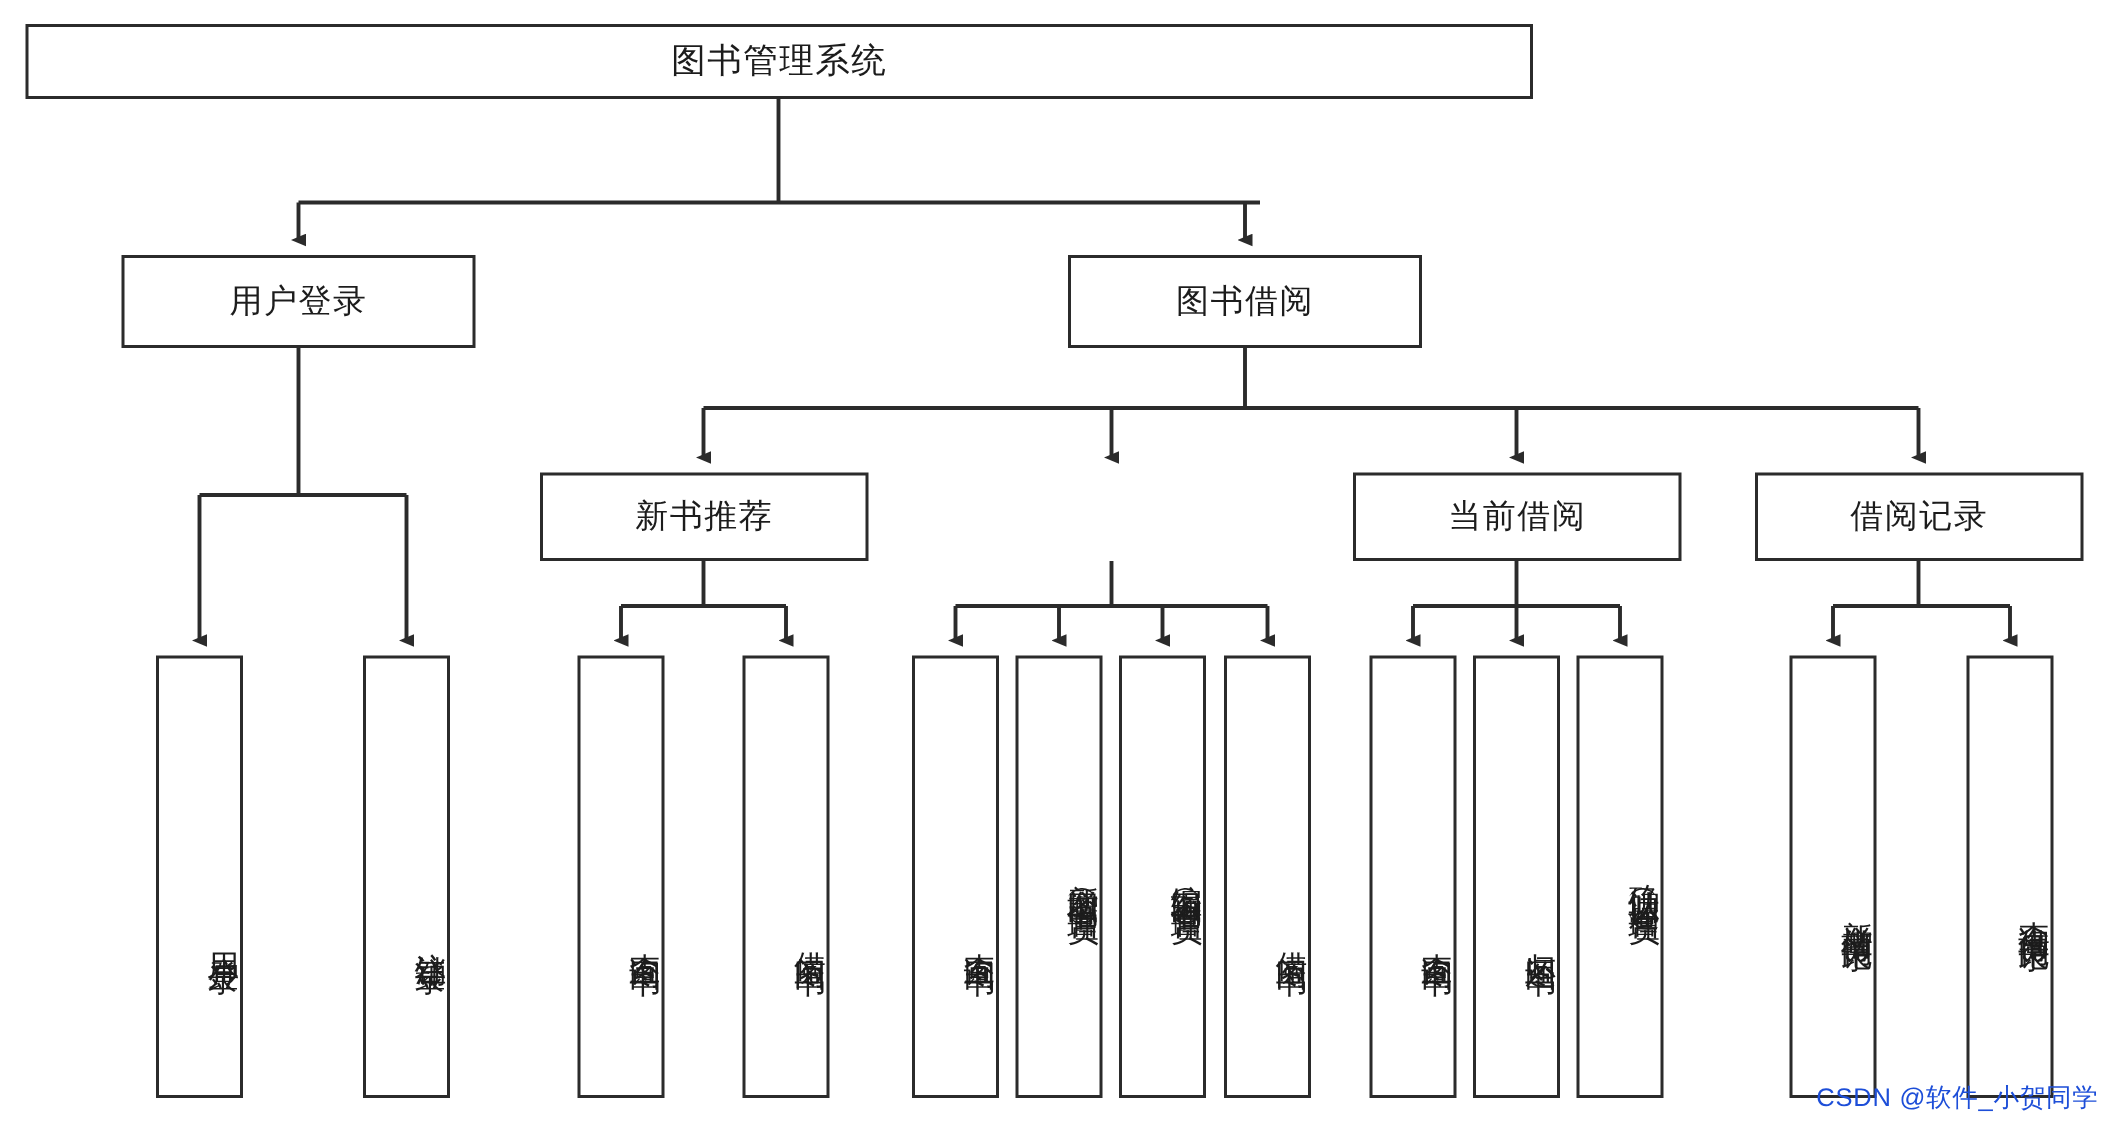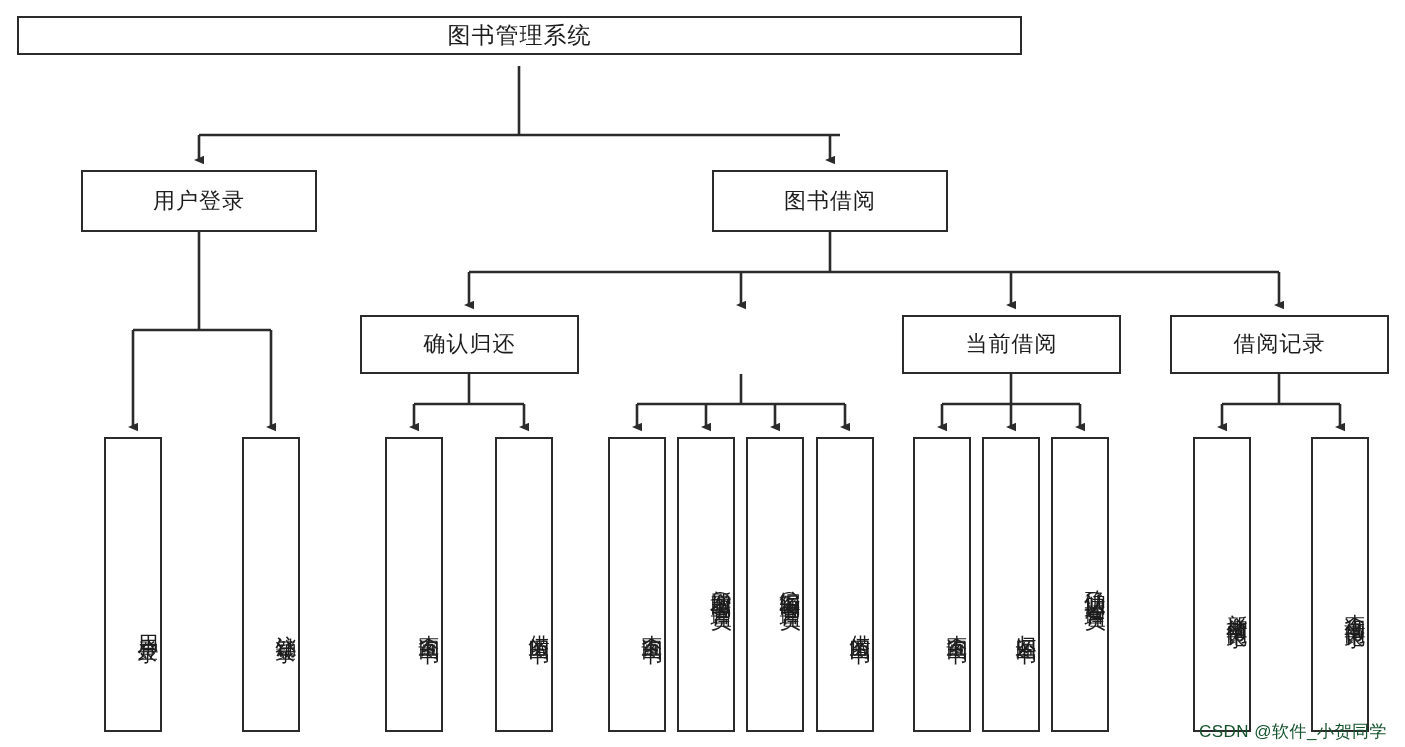--- a/index.html
+++ b/index.html
@@ -36,24 +36,24 @@
     letter-spacing:3px;
     line-height:1.15;
     padding-top:6px;
     align-items:flex-start;
     justify-content:center;
   }
   .node.v.tall{align-items:flex-start;padding-top:4px;}
 
   #watermark{
     position:absolute;
-    right:18px;
+    right:6px;
     bottom:4px;
     font-size:17px;
-    color:#14532d;
+    color:#1d4ed8;
     letter-spacing:0.5px;
     white-space:nowrap;
     font-family:"Liberation Sans","DejaVu Sans",sans-serif;
     margin-left:12px;
   }
 </style>
 </head>
 <body>
 
 <div id="stage">
@@ -101,26 +101,26 @@
       <path d="M1011,404 L1011,427" marker-end="url(#arrow)"></path>
       <path d="M1080,404 L1080,427" marker-end="url(#arrow)"></path>
 
       <path d="M1279,374 L1279,404"></path>
       <path d="M1222,404 L1340,404"></path>
       <path d="M1222,404 L1222,427" marker-end="url(#arrow)"></path>
       <path d="M1340,404 L1340,427" marker-end="url(#arrow)"></path>
     </g>
   </svg>
 
-  <div class="node h root" style="left:17px;top:16px;width:1005px;height:39px;">图书管理系统</div>
+  <div class="node h root" style="left:17px;top:16px;width:1005px;height:50px;">图书管理系统</div>
 
   <div class="node h" style="left:81px;top:170px;width:236px;height:62px;">用户登录</div>
   <div class="node h" style="left:712px;top:170px;width:236px;height:62px;">图书借阅</div>
 
-  <div class="node h" style="left:360px;top:315px;width:219px;height:59px;">确认归还</div>
+  <div class="node h" style="left:360px;top:315px;width:219px;height:59px;">新书推荐</div>
   <div class="node h" style="left:902px;top:315px;width:219px;height:59px;">当前借阅</div>
   <div class="node h" style="left:1170px;top:315px;width:219px;height:59px;">借阅记录</div>
 
   <div class="node v" style="left:104px;top:437px;width:58px;height:295px;padding-top:78px;">用户登录</div>
   <div class="node v" style="left:242px;top:437px;width:58px;height:295px;padding-top:78px;">注销登录</div>
 
   <div class="node v" style="left:385px;top:437px;width:58px;height:295px;padding-top:78px;">查询图书</div>
   <div class="node v" style="left:495px;top:437px;width:58px;height:295px;padding-top:78px;">借阅图书</div>
 
   <div class="node v" style="left:608px;top:437px;width:58px;height:295px;padding-top:78px;">查询图书</div>

